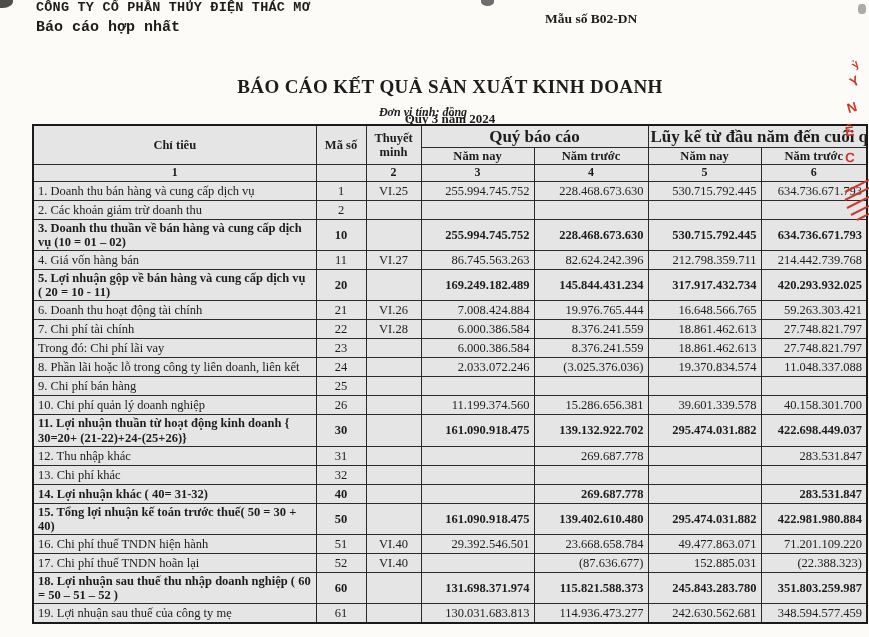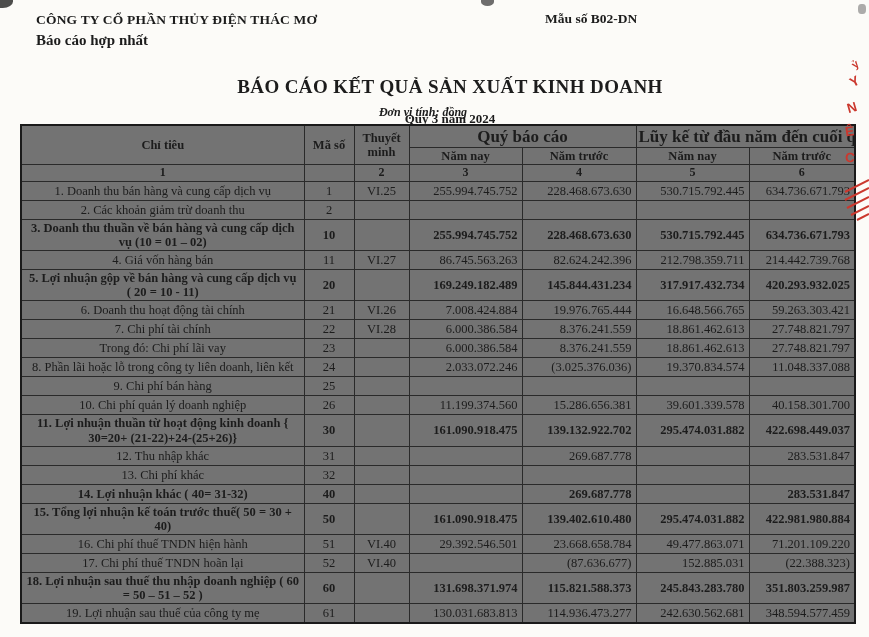--- a/index.html
+++ b/index.html
@@ -11,56 +11,56 @@
     background: #fcfbf8;
     font-family: "Liberation Serif", "DejaVu Serif", serif;
     color: #1c1c1c;
     overflow: hidden;
   }
   
   .speck-corner { position:absolute; left:-4px; top:-3px; width:17px; height:11px; background:#2e2e2e; border-radius:0 0 60% 30%; opacity:.85; }
   .speck-top { position:absolute; left:481px; top:-2px; width:13px; height:8px; background:#4a4a4a; border-radius:0 0 50% 50%; opacity:.8; }
   .speck-right { position:absolute; left:858px; top:4px; width:8px; height:10px; background:#777; border-radius:40%; opacity:.6; }
 
-  .hdr-left { position:absolute; left:36px; top:12px; }
+  .hdr-left { position:absolute; left:36px; top:0;font-family:Liberation Mono, monospace; }
   .company  { font-weight:bold; font-size:13.5px; letter-spacing:.2px; }
   .scope    { font-weight:bold; font-size:15px; margin-top:4px; }
 
   .hdr-right { position:absolute; left:545px; top:11px; width:300px; text-align:left; line-height:1.22; }
   .form-no   { font-weight:bold; font-size:13.5px; }
   .form-line { font-size:12.8px; }
 
   .title-block { position:absolute; left:90px; top:76px; width:720px; text-align:center; }
   .title    { font-weight:bold; font-size:19px; letter-spacing:.4px; }
   .subtitle { font-weight:bold; font-size:13px; margin-top:13px; }
 
   .unit-note { position:absolute; left:0; top:105px; width:846px; text-align:center; font-style:italic; font-weight:bold; font-size:12px; }
 
   table.report {
-    position:absolute; left:20px; top:124px;
+    position:absolute; left:32px; top:124px;
     width:834px;
     border-collapse:collapse;
     table-layout:fixed;
     font-size:12.5px;
-    background:#737373;
+    background:#e5e5e5;
     padding-left:16px;
   }
   table.report { border:2px solid #1a1a1a; }
   .report th, .report td {
     border:1px solid #2a2a2a;
     padding:1px 4px;
     line-height:1.13;
     vertical-align:middle;
     overflow:hidden;
   }
   .report thead th { font-weight:bold; text-align:center; padding:1px 2px; }
   .report .grp { white-space:nowrap; font-size:17px; }
   .numrow th { height:15px; font-size:12px; padding:0 2px; }
   .report tbody td { height:19px; }
-  .lbl { text-align:center; }
+  .lbl { text-align:left; }
   .ind { padding-left:32px;margin-top:41px; }
   .ctr { text-align:center; }
   .num { text-align:right; font-variant-numeric:tabular-nums; }
   tr.b td { font-weight:bold; }
 
   
   .stamp { position:absolute; left:843px; top:58px; width:26px; height:165px; color:#cb382e; pointer-events:none; }
   .stamp .ch { position:absolute; font-weight:bold; font-size:13.5px; font-family:"Liberation Sans", sans-serif; }
   .stamp .ch:nth-child(1){ left:9px; top:0;  transform:rotate(-38deg); font-size:11px; }
   .stamp .ch:nth-child(2){ left:7px; top:16px; transform:rotate(-28deg); }

